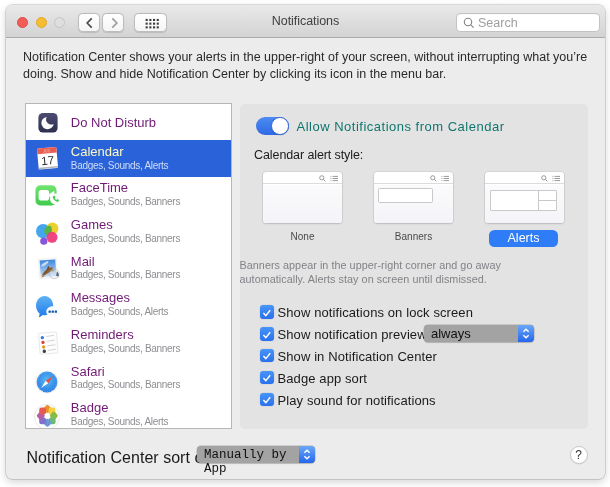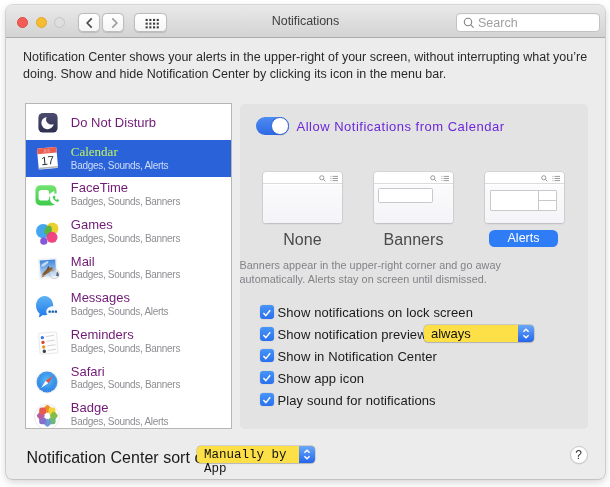--- a/index.html
+++ b/index.html
@@ -45,47 +45,47 @@
 }
 #sidebar {
   position:absolute; left:18.5px; top:97.9px; width:207px; height:326.2px;
   background:#fff; border:1px solid #b6b6b6; overflow:hidden;
 }
 .row { position:absolute; left:0; width:205px; height:36.65px; }
 .row .ic { position:absolute; left:10.5px; top:6.25px; width:24px; height:24px; overflow:visible; }
 .row .tt { position:absolute; left:45.3px; top:3.6px; font-size:13px; line-height:15px; color:#701a75; }
 .row .st { position:absolute; left:45.3px; top:18.3px; font-size:10px; letter-spacing:-0.3px; line-height:13px; color:#8e8e93; }
 .row.sel { background:#2a63d9; }
-.row.sel .tt { color:#bef264;font-family:Liberation Serif, serif; }
+.row.sel .tt { color:#fef9c3; }
 .row.sel .st { color:#cfdcf6; }
 #pane {
   position:absolute; left:233.5px; top:99px; width:348px; height:324.5px;
   background:#e3e3e4; border-radius:5px;
 }
 #toggle { position:absolute; left:16px; top:12.8px; width:33px; height:18.5px; border-radius:9.25px;
   background:linear-gradient(#4c8bf2,#2f6ae4); }
 #toggle .knob { position:absolute; right:-0.2px; top:0.4px; width:17.6px; height:17.6px; border-radius:50%;
   background:#fff; border:1px solid #3465d8; box-shadow:0 0.5px 1px rgba(0,0,0,0.15); }
-#lbl-allow { position:absolute; left:57px; top:14.5px; font-size:13px; letter-spacing:0.5px; color:#6d28d9; }
+#lbl-allow { position:absolute; left:57px; top:14.5px; font-size:13px; letter-spacing:0.5px; color:#0f766e; }
 #lbl-style { position:absolute; left:14.6px; top:43.5px; font-size:12.5px; letter-spacing:-0.1px; color:#1a1a1a; }
 .thumb { position:absolute; top:68px; width:79px; height:51px; background:#fff; border-radius:3px;
   box-shadow:0 0 0 0.5px rgba(0,0,0,0.12), 0 1px 2px rgba(0,0,0,0.12); }
 .thumb .bar { position:absolute; left:0; top:0; width:79px; height:12px; border-bottom:0.5px solid #dcdcdc; }
 .thumb .body { position:absolute; left:0; top:12.5px; width:79px; height:38.5px; border-radius:0 0 3px 3px;
   background:linear-gradient(#fbfbfd,#f4f4f8); }
-.tlabel { position:absolute; top:126.8px; width:79px; text-align:center; font-size:16px; letter-spacing:0.05px; color:#4a4a4a; }
+.tlabel { position:absolute; top:126.8px; width:79px; text-align:center; font-size:10px; letter-spacing:0.05px; color:#4a4a4a; }
 #alerts-btn { position:absolute; left:249.5px; top:126.3px; width:69px; height:17px; border-radius:5.5px;
   background:#2e7cf6; color:#fff; font-size:12.5px; text-align:center; line-height:17px; }
 #desc { position:absolute; left:0; top:154.2px; width:348px; 
   font-size:10.8px; letter-spacing:0.04px; line-height:14.3px; color:#828287; }
 .cbrow { position:absolute; left:20.5px; }
 .cb { position:absolute; left:0; top:0; width:13.5px; height:13.5px; border-radius:3px;
   background:linear-gradient(#4795f8,#2a70ee); box-shadow:0 0 0 0.5px rgba(0,0,0,0.08); }
 .cbt { position:absolute; left:17.5px; top:0.2px; font-size:13px; letter-spacing:0.1px; color:#1a1a1a; white-space:nowrap; }
-.pop { position:absolute; background:#fde047; border-radius:4px;
+.pop { position:absolute; background:#a3a3a3; border-radius:4px;
   box-shadow:0 0 0 0.5px rgba(0,0,0,0.22), 0 0.5px 1px rgba(0,0,0,0.12); }
 .pop .txt { position:absolute; left:7px; top:1.5px; font-size:13px; color:#111; }
 .pop .cap { position:absolute; right:0; top:0; width:16px; height:100%;
   background:linear-gradient(#6aa7f9,#2566ec); border-radius:0 4px 4px 0; }
 #pop-always { left:184.5px; top:220.5px; width:109.5px; height:17px; }
 #bottom-label { position:absolute; left:20.5px; top:443.6px; font-size:16px; letter-spacing:0.03px; color:#1a1a1a; }
 #pop-sort { position:absolute; left:191px; top:440.7px; width:118px; height:17.3px; }
 #pop-sort .txt { font-size:12.5px; top:2px;font-family:Liberation Mono, monospace; }
 #help { position:absolute; left:563.5px; top:441px; width:18px; height:18px; border-radius:50%;
   background:#fff; border:0.5px solid #c9c9c9; box-shadow:0 0.5px 1px rgba(0,0,0,0.1);
@@ -289,20 +289,21 @@
       <div class="tt">Badge</div>
       <div class="st">Badges, Sounds, Alerts</div>
     </div>
   </div>
 
   <div id="pane">
     <div id="toggle">
         <div class="knob"></div>
       </div>
     <div id="lbl-allow">Allow Notifications from Calendar</div>
+    <div id="lbl-style">Calendar alert style:</div>
 
     <div class="thumb" style="left:23.5px">
       <div class="bar"></div>
         <div class="body"></div>
       <svg style="position:absolute;right:16px;top:3px" width="7" height="7" viewBox="0 0 7 7">
           <circle cx="2.8" cy="2.8" r="2.1" fill="none" stroke="#8e8e93" stroke-width="0.9"></circle>
           <line x1="4.4" y1="4.4" x2="6.3" y2="6.3" stroke="#8e8e93" stroke-width="0.9"></line>
         </svg>
       <svg style="position:absolute;right:4px;top:3px" width="8" height="7" viewBox="0 0 8 7">
           <g stroke="#8e8e93" stroke-width="0.9">
@@ -375,21 +376,21 @@
     <div class="cbrow" style="top:244.8px">
         <div class="cb"><svg width="13.5" height="13.5" viewBox="0 0 13.5 13.5">
             <path d="M3.4 7 l2.4 2.6 l4.4 -5.4" fill="none" stroke="#fff" stroke-width="1.45"></path>
           </svg></div>
         <div class="cbt">Show in Notification Center</div>
       </div>
     <div class="cbrow" style="top:266.8px">
         <div class="cb"><svg width="13.5" height="13.5" viewBox="0 0 13.5 13.5">
             <path d="M3.4 7 l2.4 2.6 l4.4 -5.4" fill="none" stroke="#fff" stroke-width="1.45"></path>
           </svg></div>
-        <div class="cbt">Show app icon</div>
+        <div class="cbt">Badge app sort</div>
       </div>
     <div class="cbrow" style="top:288.6px">
         <div class="cb"><svg width="13.5" height="13.5" viewBox="0 0 13.5 13.5">
             <path d="M3.4 7 l2.4 2.6 l4.4 -5.4" fill="none" stroke="#fff" stroke-width="1.45"></path>
           </svg></div>
         <div class="cbt">Play sound for notifications</div>
       </div>
 
     <div class="pop" id="pop-always">
       <div class="txt">always</div>

